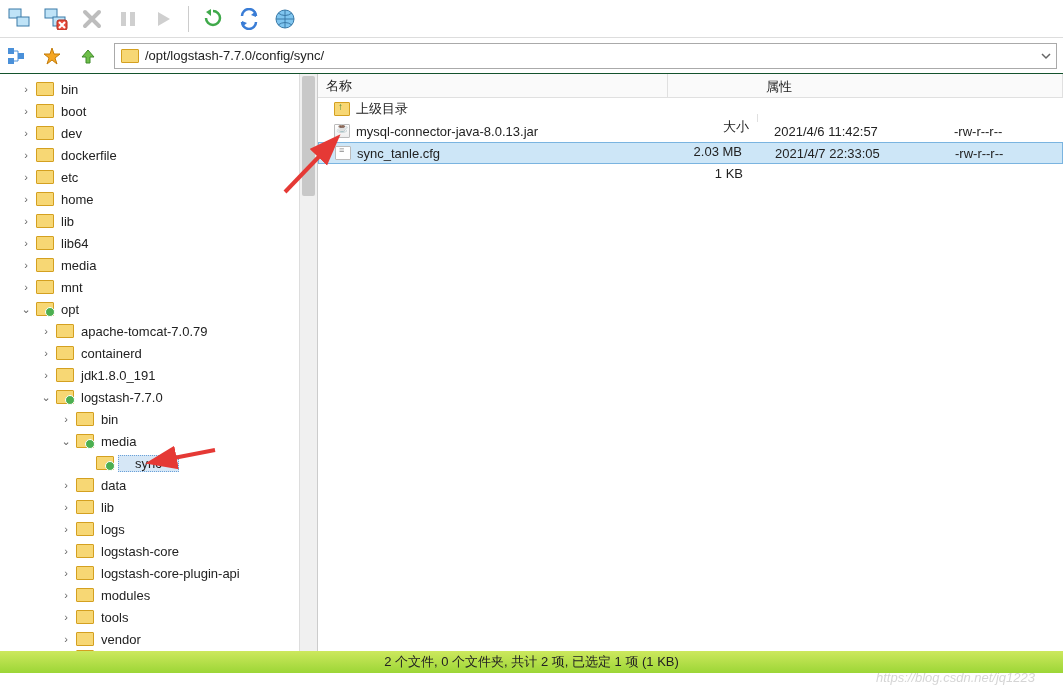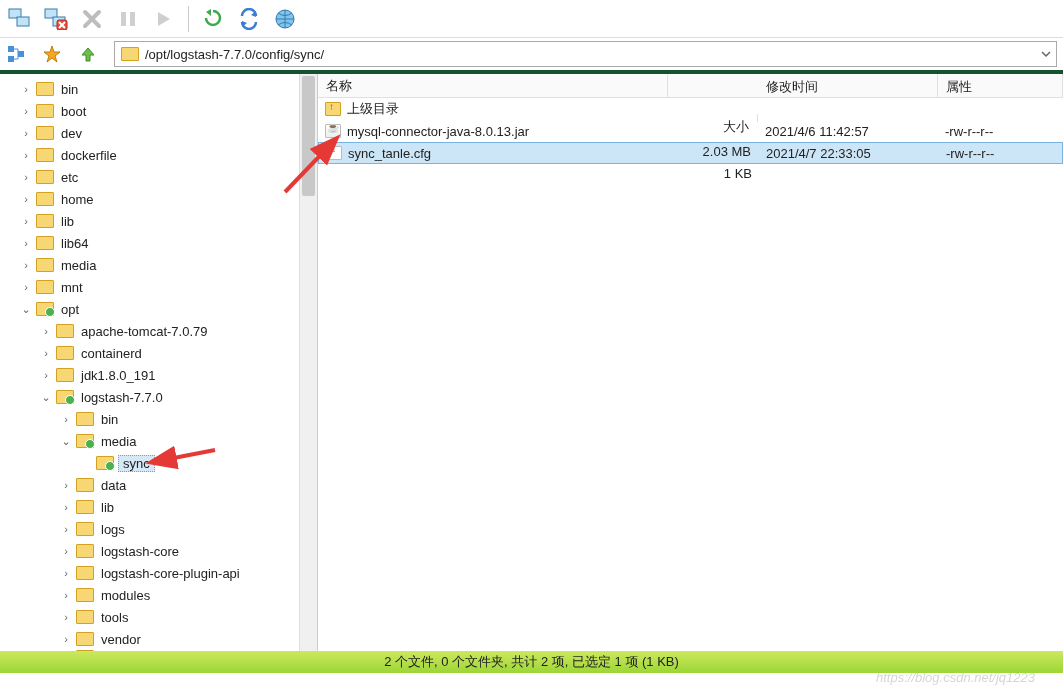--- a/index.html
+++ b/index.html
@@ -1,42 +1,42 @@
 <!DOCTYPE html>
 <html><head>
 <meta charset="utf-8">
 <style>
 * { margin:0; padding:0; box-sizing:border-box; font-family:"Microsoft YaHei",Tahoma,sans-serif; font-size:13px; color:#222; }
 body { background:#fff; width:1063px; height:689px; position:relative; overflow:hidden; }
 .toolbar { height:38px; display:flex; align-items:center; gap:8px; padding:2px 6px; border-bottom:1px solid #ddd; }
 .toolbar .tb-icon { width:28px; height:28px; display:flex; align-items:center; justify-content:center; }
 .toolbar .sep { width:1px; height:26px; background:#ccc; margin:0 2px; }
-.addrbar { height:36px; display:flex; align-items:center; gap:16px; padding:2px 6px; border-bottom:4px solid #14532d; }
+.addrbar { height:36px; display:flex; align-items:center; gap:16px; padding:2px 6px; border-bottom:1px solid #14532d; }
 .addrbar .ab-icon { width:20px; height:20px; display:flex; align-items:center; justify-content:center; }
 .addr-input { flex:1; height:26px; border:1px solid #aaa; padding:0 24px 0 6px; display:flex; align-items:center; position:relative; background:#fff; }
 .addr-input .folder-ico { width:18px; height:14px; background:#f7d774; border:1px solid #d4a020; margin-right:6px; border-radius:1px; }
 .addr-input .dropdown { position:absolute; right:4px; top:50%; transform:translateY(-50%); }
 .main { display:flex; height:calc(100% - 38px - 36px - 22px); }
 .tree-pane { width:318px; position:relative; border-right:1px solid #ccc; overflow:hidden; }
 .tree-scroll { position:absolute; right:0; top:0; width:18px; height:100%; background:#f0f0f0; border-left:1px solid #ddd; }
 .tree-thumb { position:absolute; top:2px; left:2px; right:2px; height:120px; background:#c8c8c8; border-radius:2px; }
 .tree { padding:4px 0 4px 4px; }
 .tree-row { display:flex; align-items:center; height:22px; white-space:nowrap; }
 .tree-row .tw { width:16px; text-align:center; color:#666; font-size:11px; }
 .tree-row .fld { width:18px; height:14px; background:#f7d774; border:1px solid #d4a020; margin:0 4px 0 2px; border-radius:1px; position:relative; flex:none; }
 .tree-row .fld.green::after { content:""; position:absolute; right:-2px; bottom:-2px; width:8px; height:8px; background:#4caf50; border-radius:50%; border:1px solid #fff; }
-.tree-row.selected .label-box { background:#d6e7f6; border:1px dotted #6aa0d8; padding:0 4px; }
+.tree-row.selected .label-box { background:#d6e7f6; border:1px dotted #6aa0d8; padding:0 16px; }
 .tree-row .label-box { padding:0 3px; }
 .file-pane { flex:1; display:flex; flex-direction:column; position:relative; }
 .file-header { display:flex; height:24px; border-bottom:1px solid #e0e0e0; background:#fafafa; }
 .file-header .col { padding:4px 8px; border-right:1px solid #e0e0e0; }
 .file-list { flex:1; }
 .file-row { display:flex; height:22px; align-items:center; }
 .file-row.selected { background:#cde6f7; border:1px solid #7ab4e0; }
-.file-row .cell { padding:0 7px; overflow:hidden; white-space:nowrap; }
+.file-row .cell { padding:0 16px; overflow:hidden; white-space:nowrap; }
 .file-row .ico { width:16px; height:14px; margin-right:6px; flex:none; }
 .ico-up { background:#f7d774; border:1px solid #d4a020; border-radius:1px; position:relative; }
 .ico-up::after { content:"↑"; position:absolute; left:3px; top:-2px; font-size:10px; color:#3a7d3a; font-weight:bold; }
 .ico-jar { background:linear-gradient(#fff,#eee); border:1px solid #bbb; border-radius:1px; position:relative; }
 .ico-jar::after { content:"☕"; position:absolute; left:1px; top:-3px; font-size:10px; }
 .ico-cfg { background:#fff; border:1px solid #bbb; border-radius:1px; position:relative; }
 .ico-cfg::after { content:"≡"; position:absolute; left:3px; top:-2px; font-size:9px; color:#888; }
 .col-name { width:350px; display:flex; align-items:center; }
 .col-size { width:90px; text-align:right;margin-top:40px; }
 .col-date { width:180px; }
@@ -280,21 +280,20 @@
       <svg width="18" height="12" style="position:absolute;bottom:2px;left:0">
           <path d="M5 4 L9 8 L13 4" fill="none" stroke="#888" stroke-width="1.5"></path>
         </svg>
     </div>
   </div>
 
   <div class="file-pane">
     <div class="file-header">
       <div class="col col-name">名称</div>
       <div class="col col-size" style="text-align:right">大小</div>
-      <div class="col col-date">修改时间</div>
       <div class="col col-attr">属性</div>
     </div>
     <div class="file-list" id="file-list">
         <div class="file-row">
           <div class="cell col-name">
             <span class="ico ico-up"></span>
             <span>上级目录</span>
           </div>
           <div class="cell col-size"></div>
           <div class="cell col-date"></div>

